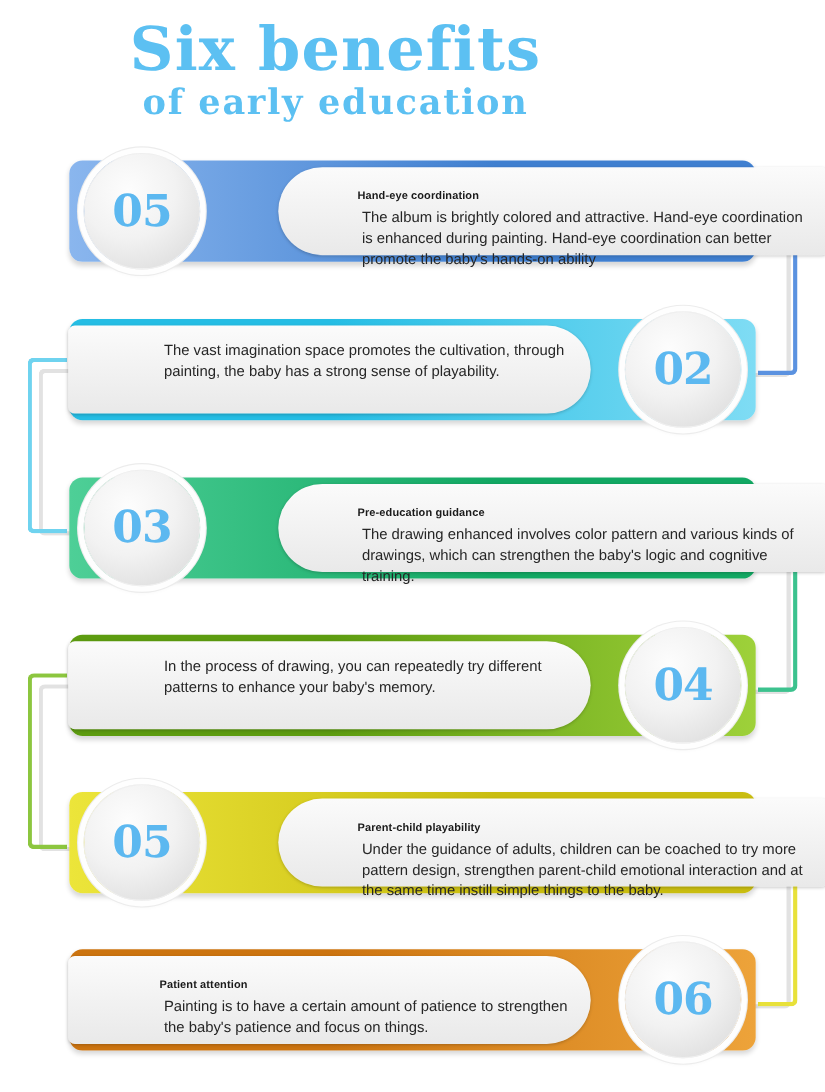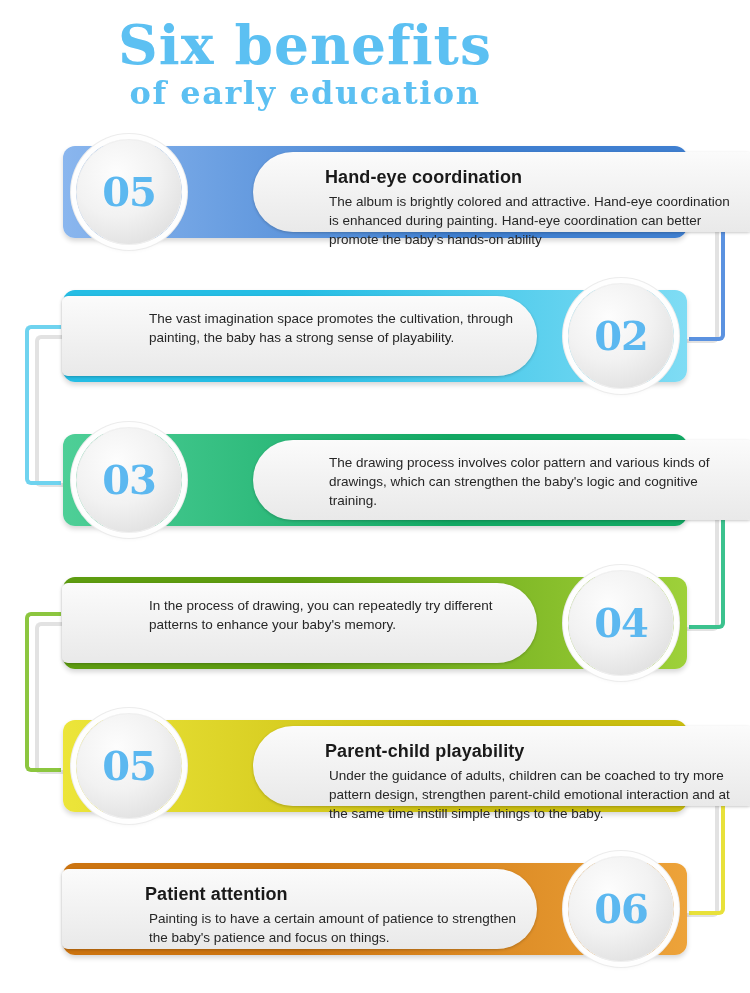--- a/index.html
+++ b/index.html
@@ -65,22 +65,22 @@
   .row.left-num .panel{
     left:190px;width:500px;
     border-radius:40px 6px 6px 40px;
   }
   .row.right-num .panel{
     left:-1px;width:475px;
     border-radius:6px 40px 40px 6px;
   }
 
   .panel h3{
-    margin:6px 0 1px 0;
-    font-size:18px;
+    margin:12px 0 1px 0;
+    font-size:10px;
     font-weight:bold;
     color:#1a1a1a;
     letter-spacing:.1px;
   }
   .panel p{
     margin:4px;
     font-size:13.5px;
     line-height:19px;
     color:#262626;
   }
@@ -185,21 +185,22 @@
       <div class="panel">
         <p>The vast imagination space promotes the cultivation, through painting, the baby has a strong sense of playability.</p>
       </div>
       <div class="circle">
         <span>02</span>
       </div>
     </div>
     <div class="row left-num" style="top: 428px;">
       <div class="bar" style="background: linear-gradient(to right, rgb(78, 207, 151) 0%, rgb(18, 168, 99) 62%, rgb(18, 168, 99) 100%);"></div>
       <div class="panel">
-        <p>The drawing process involves color pattern and various kinds of drawings, which can strengthen the baby's logic and cognitive training.</p>
+        <h3>Pre-education guidance</h3>
+        <p>The drawing enhanced involves color pattern and various kinds of drawings, which can strengthen the baby's logic and cognitive training.</p>
       </div>
       <div class="circle">
         <span>03</span>
       </div>
     </div>
     <div class="row right-num" style="top: 571px;">
       <div class="bar" style="background: linear-gradient(to left, rgb(158, 209, 58) 0%, rgb(93, 156, 16) 62%, rgb(93, 156, 16) 100%);"></div>
       <div class="panel">
         <p>In the process of drawing, you can repeatedly try different patterns to enhance your baby's memory.</p>
       </div>

